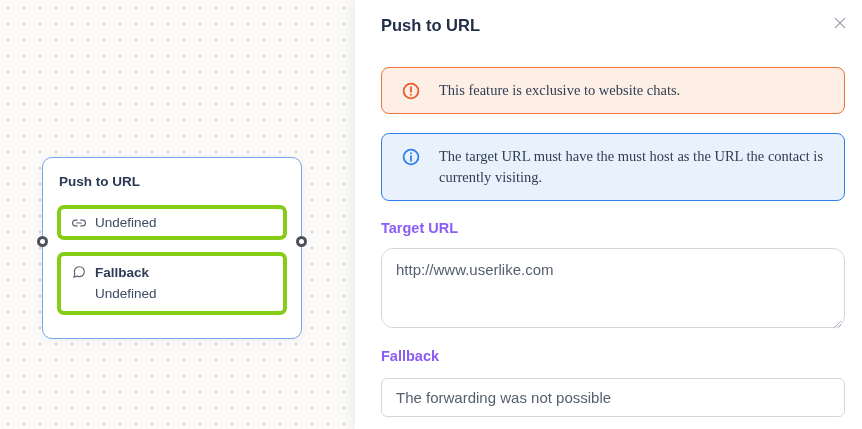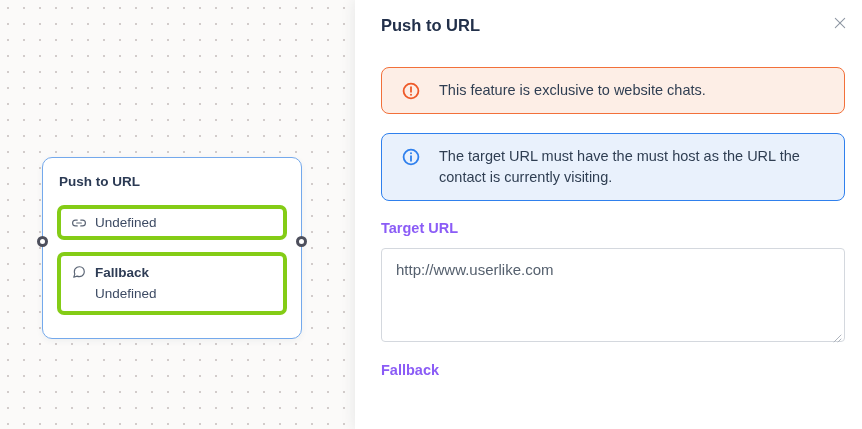--- a/index.html
+++ b/index.html
@@ -97,20 +97,21 @@
     display: flex;
     align-items: flex-start;
     gap: 19px;
     border: 1.5px solid;
     border-radius: 8px;
     padding: 12px 20px;
     font-size: 14.5px;
     line-height: 21px;
     color: #2f3e52;
     margin-bottom: 19px;
+    font-family: Liberation Serif, serif;
   }
   .alert .alert-icon { flex: 0 0 auto; margin-top: 2px; display: inline-flex; }
   .alert.warning { border-color: #f2703a; background: #fdeee6; }
   .alert.warning .alert-icon { color: #ee5a29; }
   .alert.info { border-color: #2f80ed; background: #e9f1fc; }
   .alert.info .alert-icon { color: #2f80ed; }
   .alert-text { flex: 1 1 auto; }
 
   .field-label {
     display: block;
@@ -118,23 +119,23 @@
     font-weight: 600;
     color: #8b5cf6;
     margin: 0 0 12px;
   }
   .field-label.second { margin-top: 20px; margin-bottom: 14px; }
 
   .textarea-wrap { position: relative; }
   textarea.field-textarea {
     display: block;
     width: 100%;
-    height: 94px;
+    height: 80px;
     border: 1px solid #d4d8de;
-    border-radius: 4px;
+    border-radius: 12px;
     padding: 11px 14px;
     font-family: "Liberation Sans", sans-serif;
     font-size: 15px;
     line-height: 20px;
     color: #55606e;
     resize: none;
     outline: none;
     background: #fff;
   }
   .resize-grip {
@@ -235,15 +236,16 @@
       <textarea class="field-textarea" spellcheck="false" style="">http://www.userlike.com</textarea>
       <span class="resize-grip">
         <svg width="10" height="10" viewBox="0 0 10 10" stroke="currentColor" stroke-width="1" stroke-linecap="round">
           <line x1="2" y1="9" x2="9" y2="2"></line>
             <line x1="6" y1="9" x2="9" y2="6"></line>
         </svg>
       </span>
     </div>
 
     <label class="field-label second">Fallback</label>
+    <input class="field-input" type="text" spellcheck="false" value="The forwarding was not possible" style="">
   </div>
 
 </div>
 
 </body></html>

